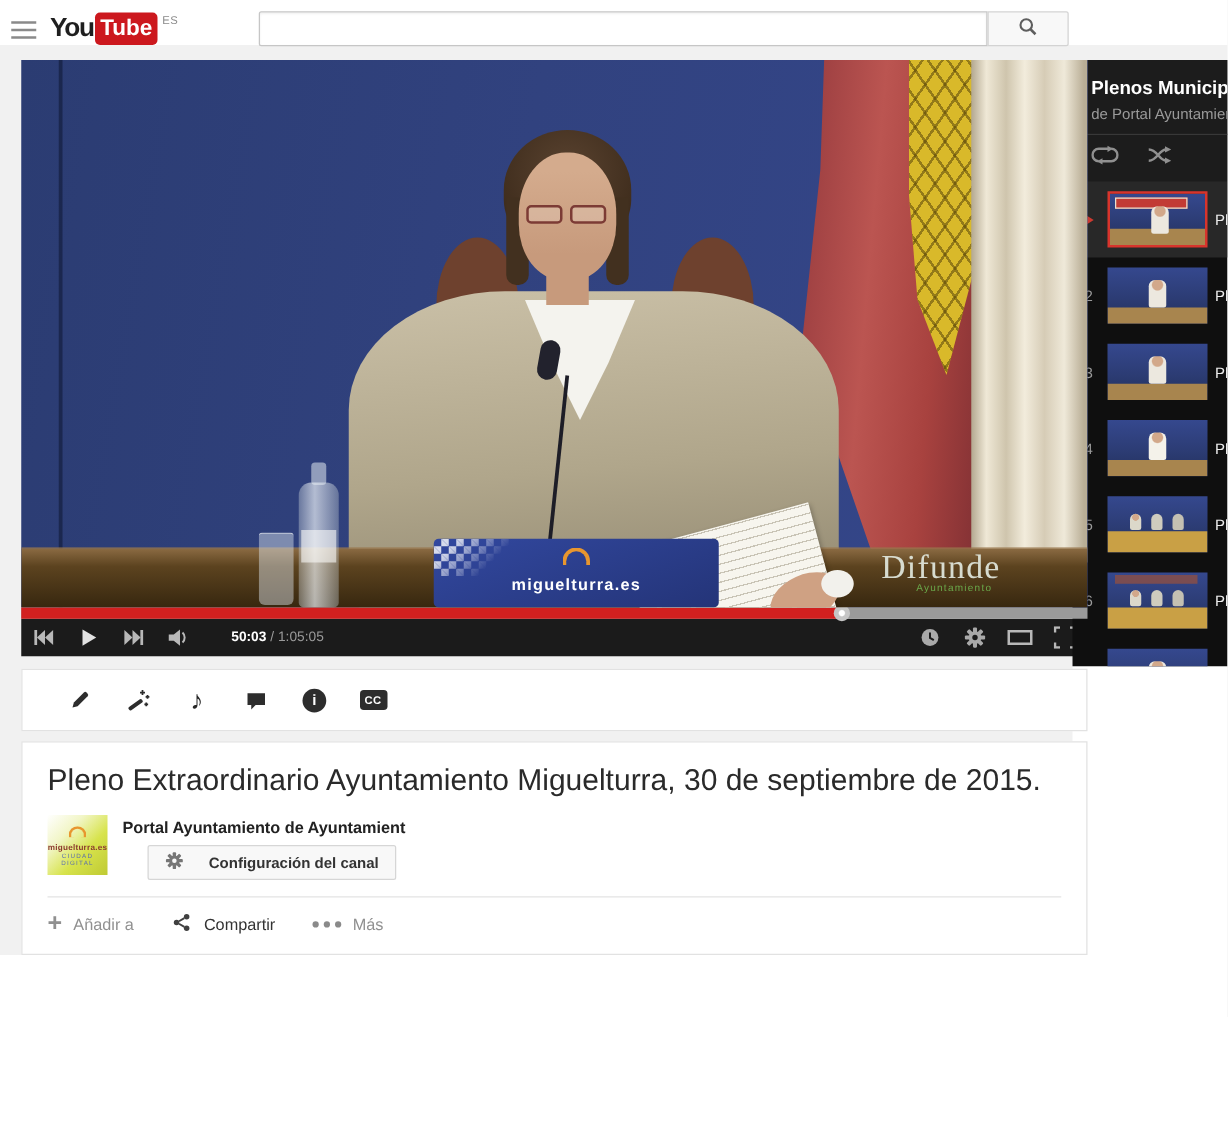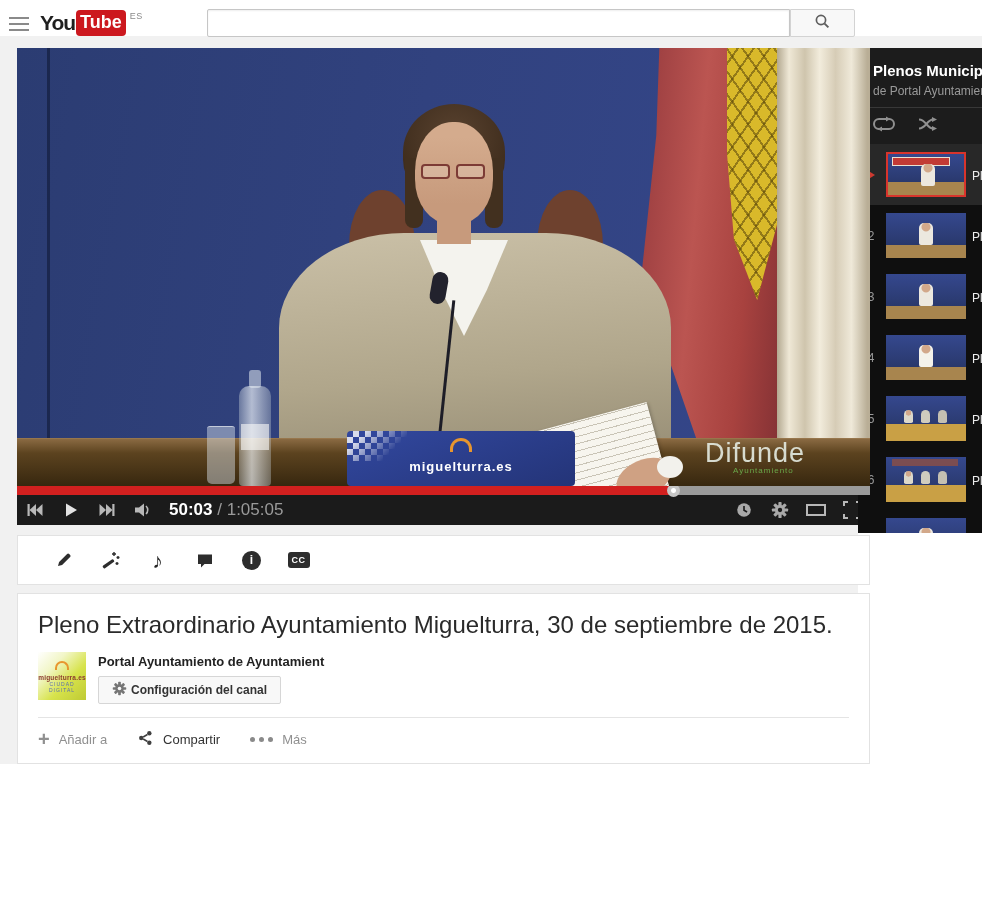--- a/index.html
+++ b/index.html
@@ -85,31 +85,31 @@
   .placard-checker { left:0; top:0; width:64px; height:30px; opacity:.85;
     background-image:linear-gradient(45deg,rgba(255,255,255,.95) 25%,transparent 25%,transparent 75%,rgba(255,255,255,.95) 75%),
       linear-gradient(45deg,rgba(255,255,255,.95) 25%,transparent 25%,transparent 75%,rgba(255,255,255,.95) 75%);
     background-size:12px 12px; background-position:0 0,6px 6px;
     -webkit-mask-image:linear-gradient(135deg,#000 20%,transparent 70%);
     mask-image:linear-gradient(135deg,#000 20%,transparent 70%); }
   .placard-arch { position:static; display:inline-block; margin-top:7px; width:22px; height:14px;
     border:3px solid #e8962e; border-bottom:none; border-radius:11px 11px 0 0; }
   .placard-text { position:static; display:block; color:#fff; font-size:13px; font-weight:bold; letter-spacing:1px; margin-top:3px; }
   .difunde { left:688px; top:390px; z-index:8; }
-  .dif-title { position:static; display:block; font-size:27px; letter-spacing:1px; color:rgba(226,232,222,.92); }
+  .dif-title { position:static; display:block; font-size:27px; letter-spacing:1px; color:rgba(226,232,222,.92);font-family:Liberation Serif, serif; }
   .dif-sub { position:static; display:block; font-size:8px; color:#6aa84a; letter-spacing:1px; margin:-3px 0 0 28px; }
 
   
   .progress-row { position:relative; width:853px; height:9px; background:#9a9a9a; }
   .progress-played { height:100%; background:#d2201f; }
   .scrubber { position:absolute; top:-2px; width:13px; height:13px; border-radius:50%;
     background:radial-gradient(circle,#fff 0 2px,#c6c6c6 3px); cursor:pointer; }
   .controls { width:853px; height:30px; background:#1b1b1b; display:flex; align-items:center; }
   .ctl { width:36px; height:30px; display:flex; align-items:center; justify-content:center; cursor:pointer; }
-  .time { font-size:17px; margin-left:8px; color:#9a9a9a; white-space:nowrap; }
+  .time { font-size:11px; margin-left:24px; color:#9a9a9a; white-space:nowrap; }
   .time b { color:#fff; font-weight:bold; }
   .ctl-right { margin-left:auto; display:flex; }
 
   
   .playlist { width:124px; height:485px; background:#0f0f0f; overflow:hidden; }
   .pl-inner { width:330px; }
   .pl-header { background:#1c1c1c; padding:13px 15px 9px; }
   .pl-title { color:#fff; font-size:15px; font-weight:bold; line-height:19px; white-space:nowrap; }
   .pl-sub { color:#9a9a9a; font-size:12px; margin-top:4px; white-space:nowrap; }
   .pl-tools { background:#1c1c1c; border-top:1px solid #383838; padding:8px 15px; display:flex; gap:22px; }
@@ -157,21 +157,21 @@
   .v-title { font-size:24px; font-weight:normal; color:#2a2a2a; padding:16px 20px 0; line-height:30px; }
   .channel-row { display:flex; margin:12px 20px 0; }
   .avatar { width:48px; height:48px; flex:none; cursor:pointer; text-align:center; overflow:hidden;
     background:linear-gradient(135deg,#ffffff 0%,#f2f6c8 30%,#d7e34c 62%,#bfca33 100%); }
   .avatar-arch { display:inline-block; margin-top:9px; width:14px; height:9px;
     border:2px solid #e8962e; border-bottom:none; border-radius:7px 7px 0 0; }
   .avatar-line1 { display:block; font-size:6.5px; font-weight:bold; color:#8b3a2e; letter-spacing:.2px; }
   .avatar-line2 { display:block; font-size:5px; color:#5b6fae; letter-spacing:1px; text-transform:uppercase; }
   .ch-right { margin-left:12px; }
   .ch-name { font-size:13px; font-weight:bold; color:#222; margin-top:2px; cursor:pointer; }
-  .ch-settings { margin-top:7px; gap:4px; }
+  .ch-settings { margin-top:7px; gap:20px;margin-left:20px; }
   .divider { border-top:1px solid #e4e4e4; margin:13px 20px 0; }
   .actions-row { display:flex; align-items:center; padding:11px 20px 13px; gap:30px; }
   .action { display:flex; align-items:center; gap:9px; cursor:pointer; font-size:13px; color:#909090; }
   .action.dark { color:#333; }
   .plus-glyph { font-size:20px; font-weight:bold; color:#909090; line-height:1; margin-top:-2px; }
   .dots { display:flex; gap:4px; }
   .dots i { width:5px; height:5px; border-radius:50%; background:#8a8a8a; }
 </style>
 </head>
 <body>

